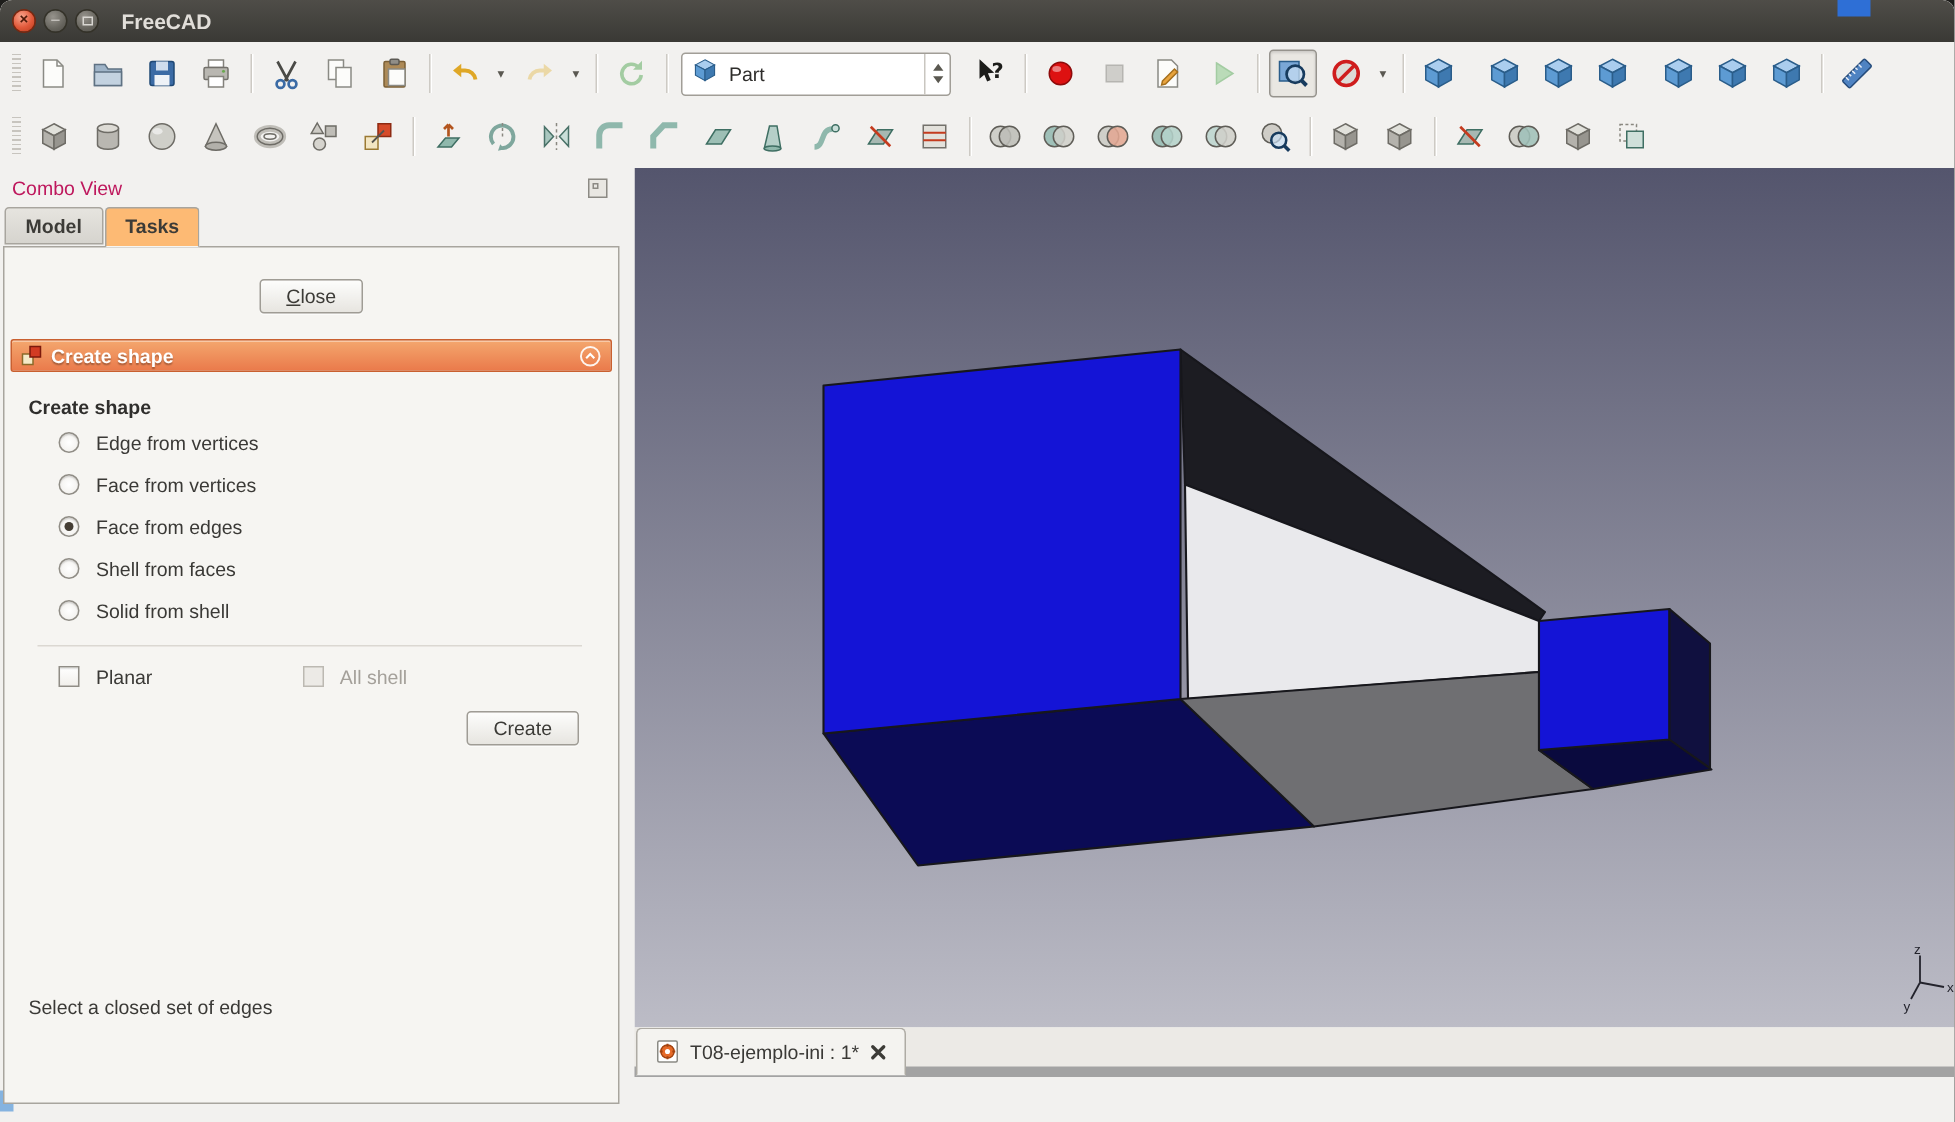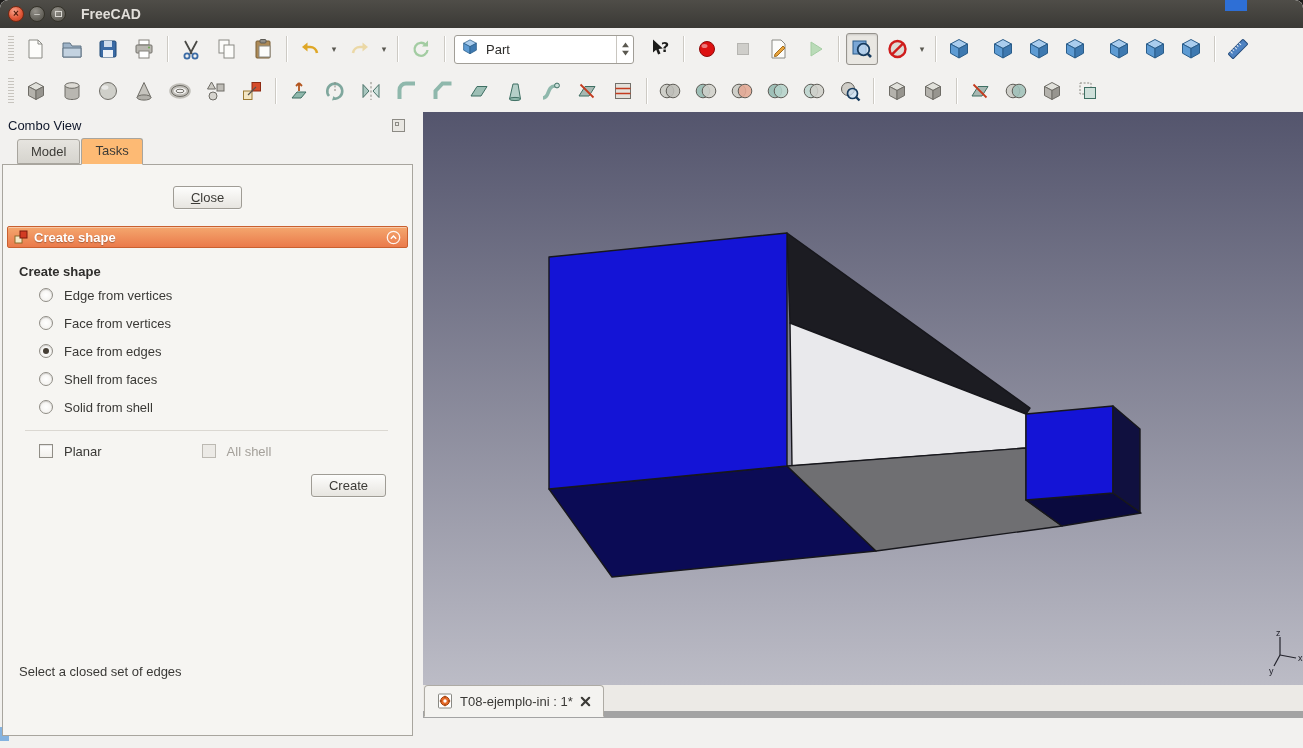--- a/index.html
+++ b/index.html
@@ -49,24 +49,24 @@
     display:flex; align-items:center; padding-left:6px; margin:0 8px 0 4px; }
   .wb-combo svg.cubeic { width:18px; height:18px; }
   .wb-combo .lbl { font-size:13px; color:#2e2d2b; margin-left:7px; flex:1; }
   .wb-spin { width:17px; align-self:stretch; border-left:1px solid #c9c6c0; display:flex; flex-direction:column; align-items:center; justify-content:center; gap:2px; }
 
   
   .main { flex:1; display:flex; min-height:0; }
 
   
   .combo-view { width:415px; flex:0 0 415px; margin-right:8px; display:flex; flex-direction:column; background:#f2f1ef; }
-  .cv-header { height:26px; flex:0 0 26px; display:flex; align-items:center; padding:0 10px 0 8px; font-size:13px; color:#0f172a; }
+  .cv-header { height:26px; flex:0 0 26px; display:flex; align-items:center; padding:0 10px 0 8px; font-size:13px; color:#be185d; }
   .float-btn { margin-left:auto; width:13px; height:13px; border:1px solid #8c8a84; background:#e9e7e2; position:relative; }
   .float-btn::after { content:""; position:absolute; inset:2px 5px 5px 2px; border:1px solid #8c8a84; }
-  .cv-tabs { display:flex; align-items:center; padding-left:17px; position:relative; z-index:2; }
+  .cv-tabs { display:flex; align-items:flex-start; padding-left:3px; position:relative; z-index:2;font-weight:bold; }
   .cv-tab { height:25px; padding:4px 13px; font-size:13px; color:#3c3b37;
     background:linear-gradient(#e6e4df,#d6d4ce); border:1px solid #a8a59e; border-radius:3px 3px 0 0;
     margin-right:1px; margin-bottom:-1px; }
   .cv-tab.active { height:27px; background:#fdba74; border-bottom:1px solid #f6f5f2; }
   .cv-content { flex:1; margin:0 2px 12px 2px; border:1px solid #a8a59e; background:#f6f5f2; position:relative;
     display:flex; flex-direction:column; min-height:0; z-index:1; }
   .close-row { margin-top:21px; text-align:center; }
   .gtk-btn { font-family:"Liberation Sans",sans-serif; font-size:13px; color:#3c3b37;
     background:linear-gradient(#fdfdfc,#e7e5e0); border:1px solid #9f9c95; border-radius:3px;
     padding:3px 17px; box-shadow:0 1px 0 rgba(255,255,255,.6); }

